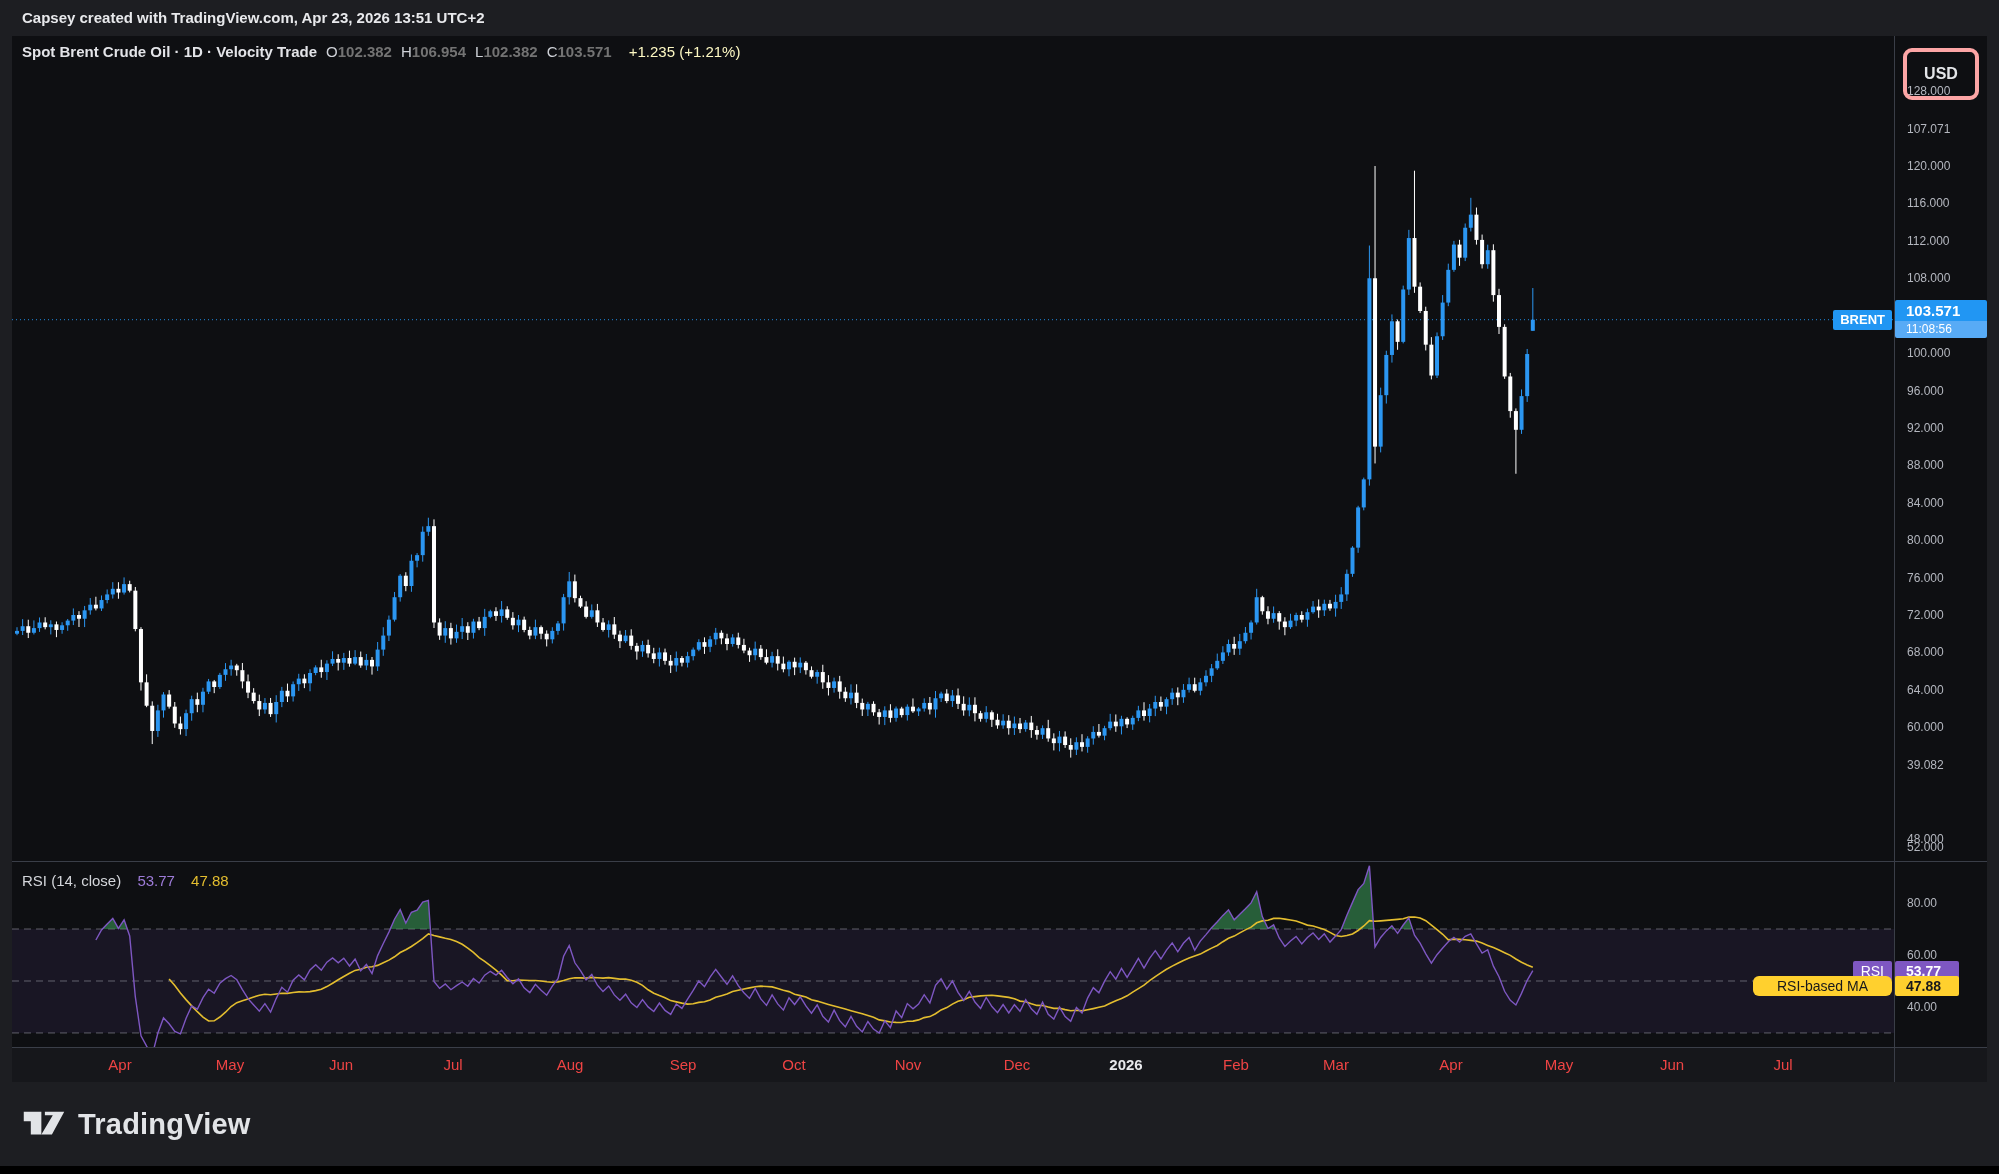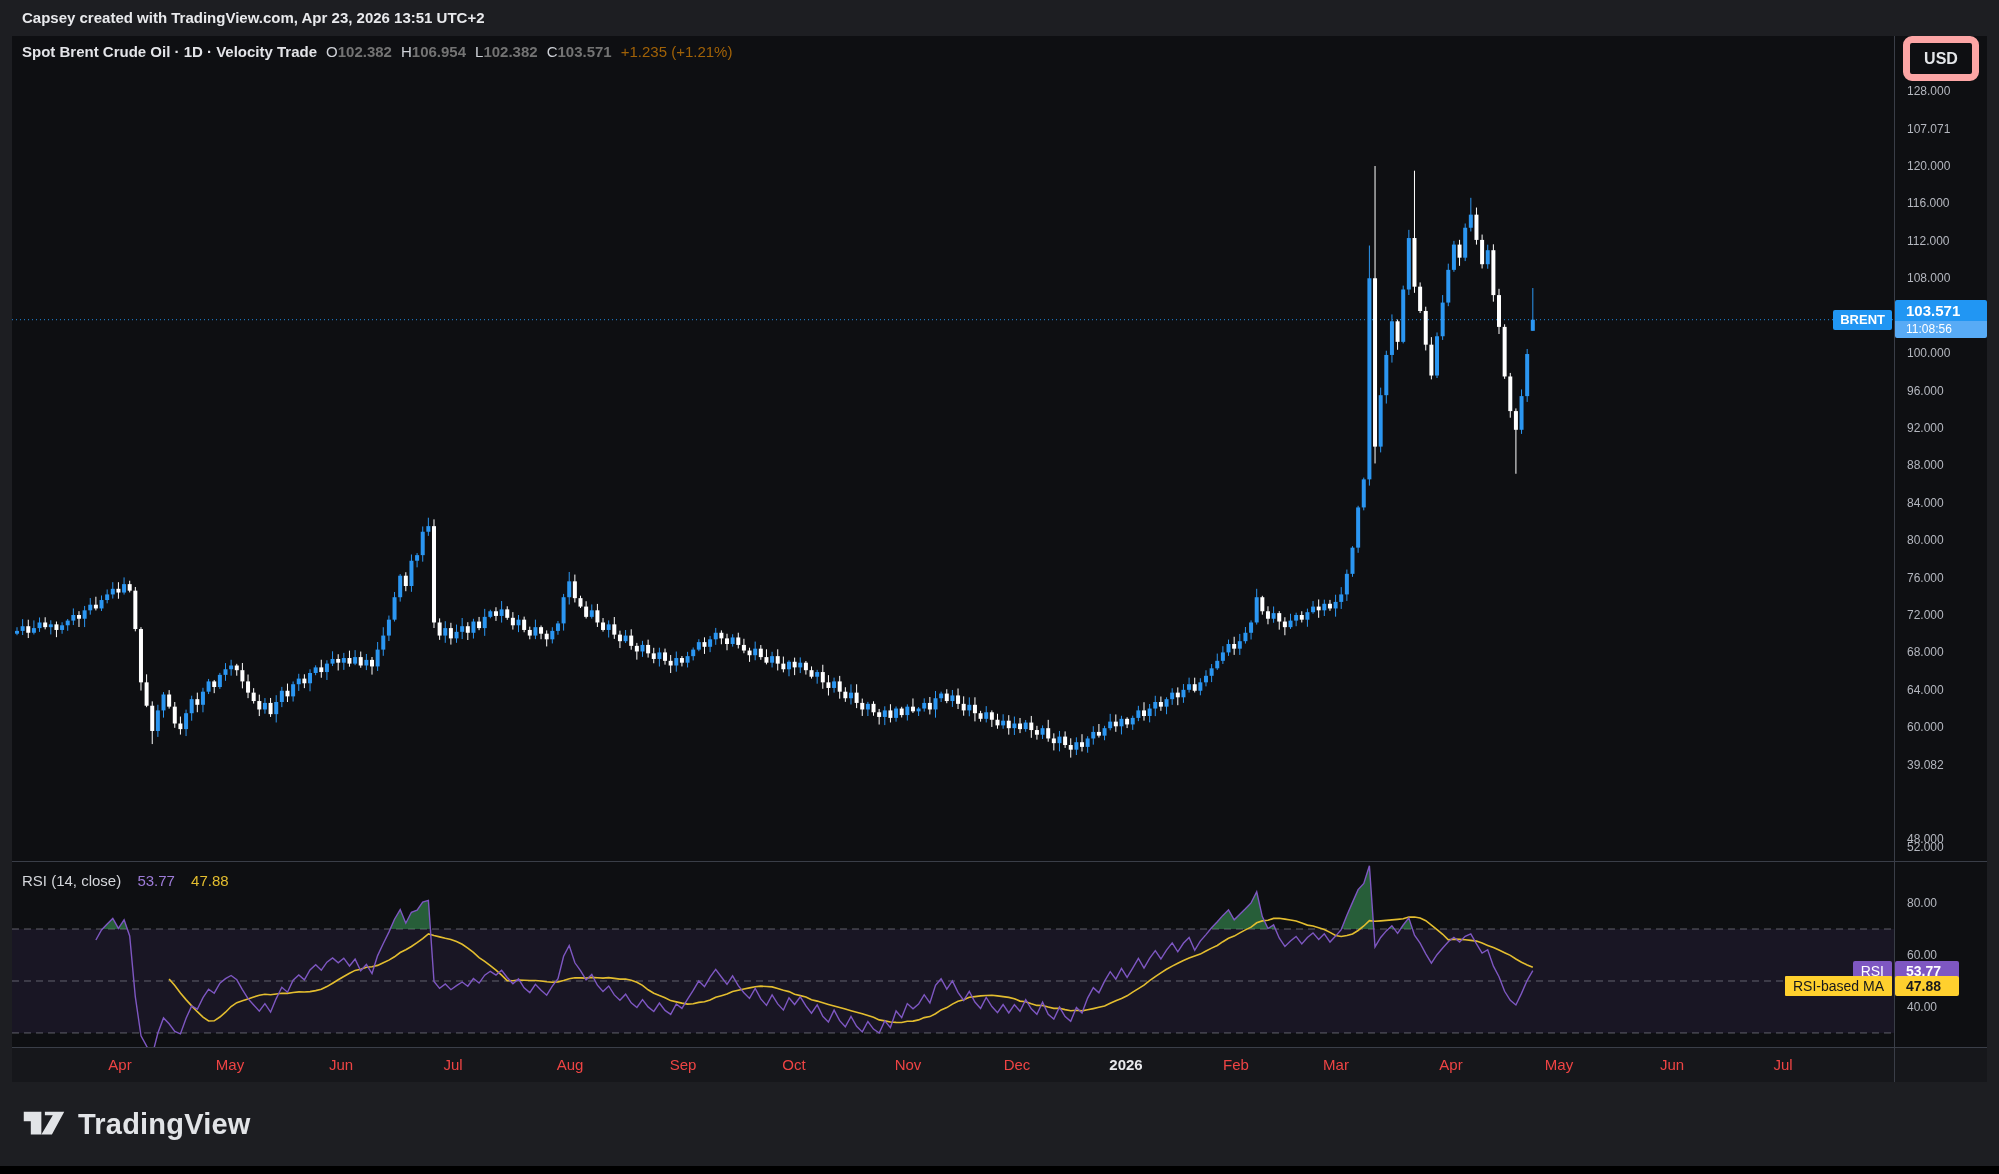--- a/index.html
+++ b/index.html
@@ -20,46 +20,46 @@
   .sep-v { position:absolute; left:1882px; top:0; width:1px; height:1046px; background:#3a3e48; z-index:6; }
 
   .time-axis { position:absolute; left:0; top:1012px; width:1975px; height:34px; background:#16171b; z-index:5; }
   .time-label { position:absolute; top:8px; width:60px; margin-left:-30px; text-align:center;
                 color:#ef4444; font-size:15px; }
   .time-label.bold { color:#e8e9ec; font-weight:700; }
 
   .price-axis { position:absolute; left:1883px; top:0; width:92px; height:1012px; background:#0e0f12; z-index:4; }
   .tick { position:absolute; left:12px; height:18px; line-height:18px; color:#b4b7bf; font-size:12px; }
 
-  .usd-btn { position:absolute; left:8px; top:0; width:76px; height:45px; background:transparent;
-             border:7px solid #fca5a5; border-radius:9px; color:#e4e6e9; font-size:16px; font-weight:700;
+  .usd-btn { position:absolute; left:8px; top:12px; width:76px; height:52px; background:transparent;
+             border:4px solid #fca5a5; border-radius:9px; color:#e4e6e9; font-size:16px; font-weight:700;
              font-family:"Liberation Sans",sans-serif; cursor:pointer; z-index:8; }
 
   .legend-main { position:absolute; left:10px; top:5px; height:22px; line-height:22px; font-size:15px;
                  color:#e3e4e8; font-weight:700; white-space:nowrap; z-index:7; }
   .legend-main .val { color:#737373; font-weight:700;margin-top:7px; }
   .legend-main .lbl { color:#cfd2d8; font-weight:400; margin-left:9px; }
-  .legend-main .chg { color:#a16207; font-weight:400; margin-left:9px; }
+  .legend-main .chg { color:#fef9c3; font-weight:400; margin-left:17px; }
 
   .legend-rsi { position:absolute; left:10px; top:8px; height:20px; line-height:20px; font-size:15px;
                 color:#d4d6db; white-space:nowrap; z-index:7; }
   .legend-rsi .rv { color:#9d7bd8; margin-left:12px; }
   .legend-rsi .mv { color:#e3bd2f; margin-left:12px; }
 
   .badge-sym { position:absolute; right:2px; height:20px; line-height:20px; padding:0 7px;
                background:#2196f3; color:#fff; font-size:13px; font-weight:700; border-radius:2px; z-index:7; }
   .badge-price { position:absolute; left:0px; width:92px; text-align:left; z-index:9; border-radius:2px; overflow:hidden; }
   .badge-price .p { display:block; background:#2196f3; color:#fff; font-size:15px; font-weight:700;
                     height:21px; line-height:21px; padding-left:11px; }
   .badge-price .cd { display:block; background:#58abf6; color:#fff; font-size:12px;
                      height:17px; line-height:17px; padding-left:11px; }
   .badge-rsi-lbl { position:absolute; right:2px; height:20px; line-height:20px; padding:0 8px;
                    background:#7e57c2; color:#fff; font-size:14px; border-radius:2px; z-index:7; }
-  .badge-ma-lbl  { position:absolute; right:2px; height:20px; line-height:20px; padding:0 8px;
-                   background:#ffd02e; color:#17181c; font-size:14px; border-radius:1px; z-index:7; }
+  .badge-ma-lbl  { position:absolute; right:2px; height:20px; line-height:20px; padding:0 24px;
+                   background:#ffd02e; color:#17181c; font-size:14px; border-radius:6px; z-index:7; }
   .badge-rsi-val { position:absolute; left:0; width:64px; height:20px; line-height:20px; padding-left:11px;
                    background:#7e57c2; color:#fff; font-size:14px; font-weight:700; border-radius:2px; z-index:9; }
   .badge-ma-val  { position:absolute; left:0; width:64px; height:20px; line-height:20px; padding-left:11px;
                    background:#ffd02e; color:#17181c; font-size:14px; font-weight:700; border-radius:2px; z-index:9; }
 
   .footer { position:absolute; left:22px; top:1100px; height:48px; display:flex; align-items:center; z-index:2; }
   .footer .mark { margin-right:12px; }
   .footer .word { color:#e2e4e7; font-size:29px; font-weight:700; letter-spacing:0.2px; }
 
   .bottom-strip { position:absolute; left:0; top:1166px; width:1999px; height:8px; background:#000; }

